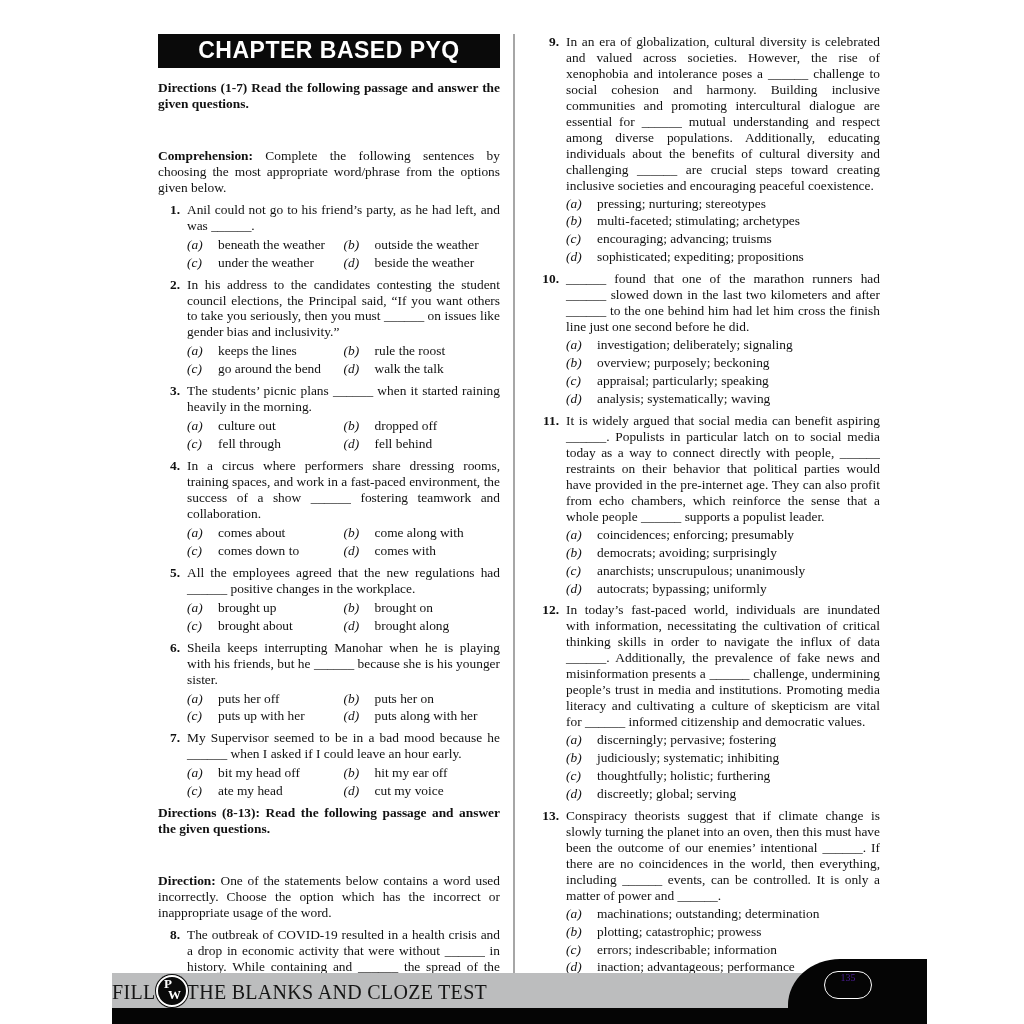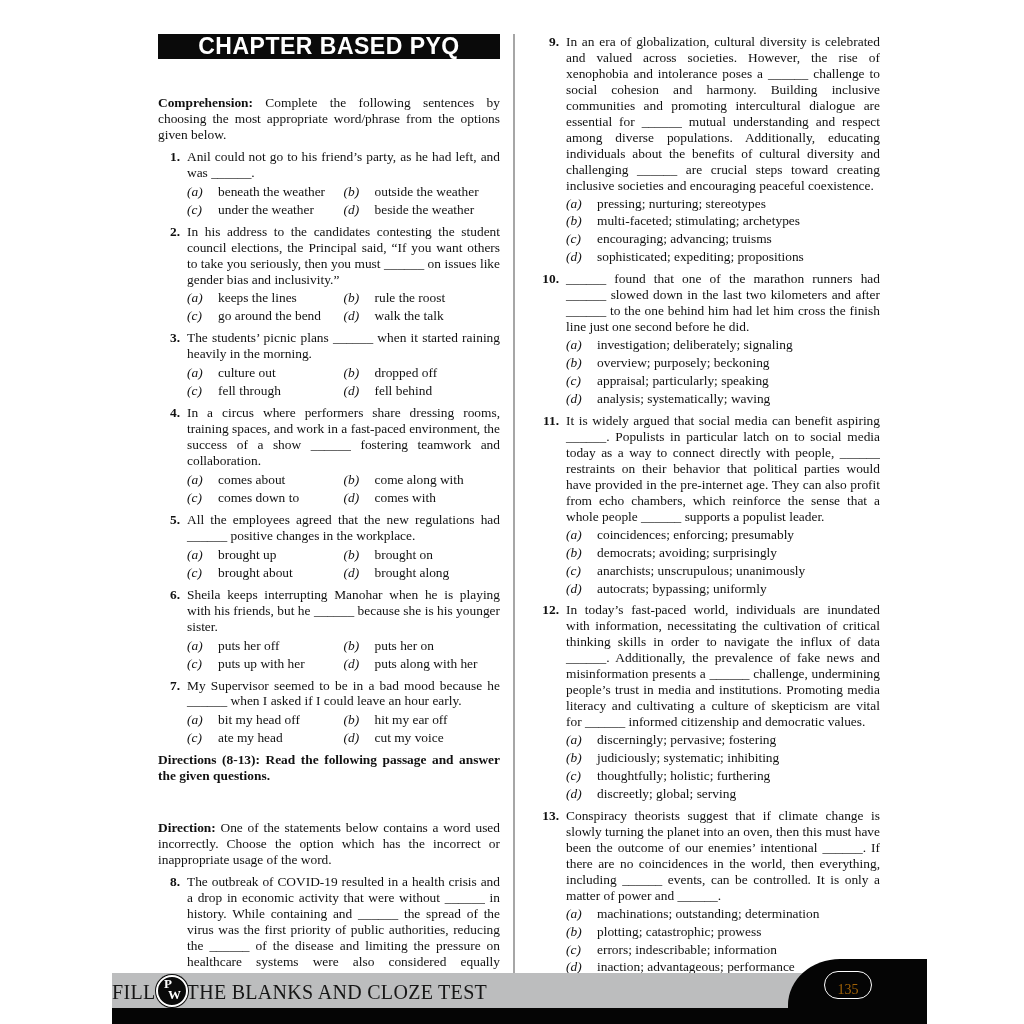--- a/index.html
+++ b/index.html
@@ -9,21 +9,21 @@
   }
   .columns {
     position:absolute; left:158px; top:34px; width:722px;
     display:flex; align-items:flex-start; min-height:918px;
   }
   .col-left  { width:342px; }
   .col-right { width:343px; }
   .col-divider { width:2px; background:#a6a6a6; align-self:stretch; margin-left:13px; margin-right:22px; }
 
   .chapter-bar {
-    background:#0a0a0a; color:#ffffff; height:25px; margin-bottom:12px;
+    background:#0a0a0a; color:#ffffff; height:34px; margin-bottom:12px;
     display:flex; align-items:center; justify-content:center;
     font-family:"Liberation Sans", sans-serif; font-weight:bold;
     font-size:23px; letter-spacing:0.5px;
   }
 
   .col-left, .col-right { font-size:13.4px; line-height:1.19; }
   .directions { font-weight:bold; text-align:justify; margin-bottom:4px; }
   .lead { text-align:justify; margin-bottom:6px;margin-top:36px; }
   .lead-label { font-weight:bold; }
 
@@ -58,34 +58,35 @@
   .pw-logo {
     position:absolute; left:155px; top:974px; width:34px; height:34px;
     background:#0a0a0a; border-radius:50%;
     box-shadow: inset 0 0 0 1px #0a0a0a, inset 0 0 0 3px #ffffff;
     color:#fff; font-size:13px; font-weight:bold;
   }
   .pw-logo .lp { position:absolute; left:9px;  top:2px;  }
   .pw-logo .lw { position:absolute; left:13px; top:13px; }
   .page-pill {
     position:absolute; left:824px; top:971px; width:46px; height:26px;
-    border:1.5px solid #ffffff; border-radius:14px; color:#a16207;
-    display:flex; align-items:flex-end; justify-content:center;
-    font-size:14px; background:transparent;
+    border:1.5px solid #ffffff; border-radius:14px; color:#4c1d95;
+    display:flex; align-items:flex-start; justify-content:center;
+    font-size:10px; background:transparent;
   }
 </style>
 </head>
 <body>
 
 <div class="columns">
   <div class="col-left">
     <div class="chapter-bar">
       <span>CHAPTER BASED PYQ</span>
     </div>
     <div>
+        <div class="directions">Directions (1-7) Read the following passage and answer the given questions.</div>
         <div class="lead"><span class="lead-label">Comprehension:</span> <span class="lead-text">Complete the following sentences by choosing the most appropriate word/phrase from the options given below.</span></div>
         <div class="question">
           <div class="qnum">1.</div>
           <div class="qbody">
             <div class="qtext">Anil could not go to his friend’s party, as he had left, and was ______.</div>
             <div class="opts two">
               <div class="opt">
                 <span class="opt-letter">(a)</span>
                 <span class="opt-text">beneath the weather</span>
               </div>

